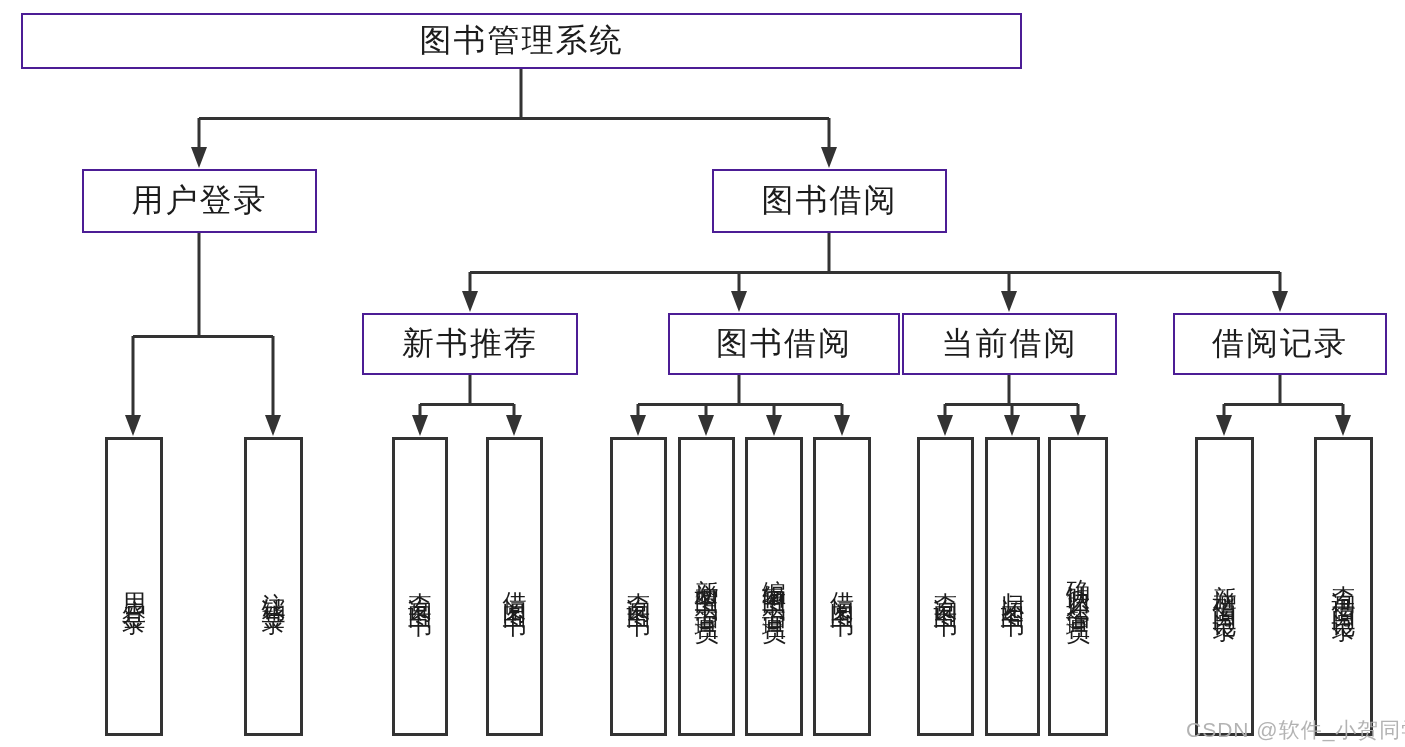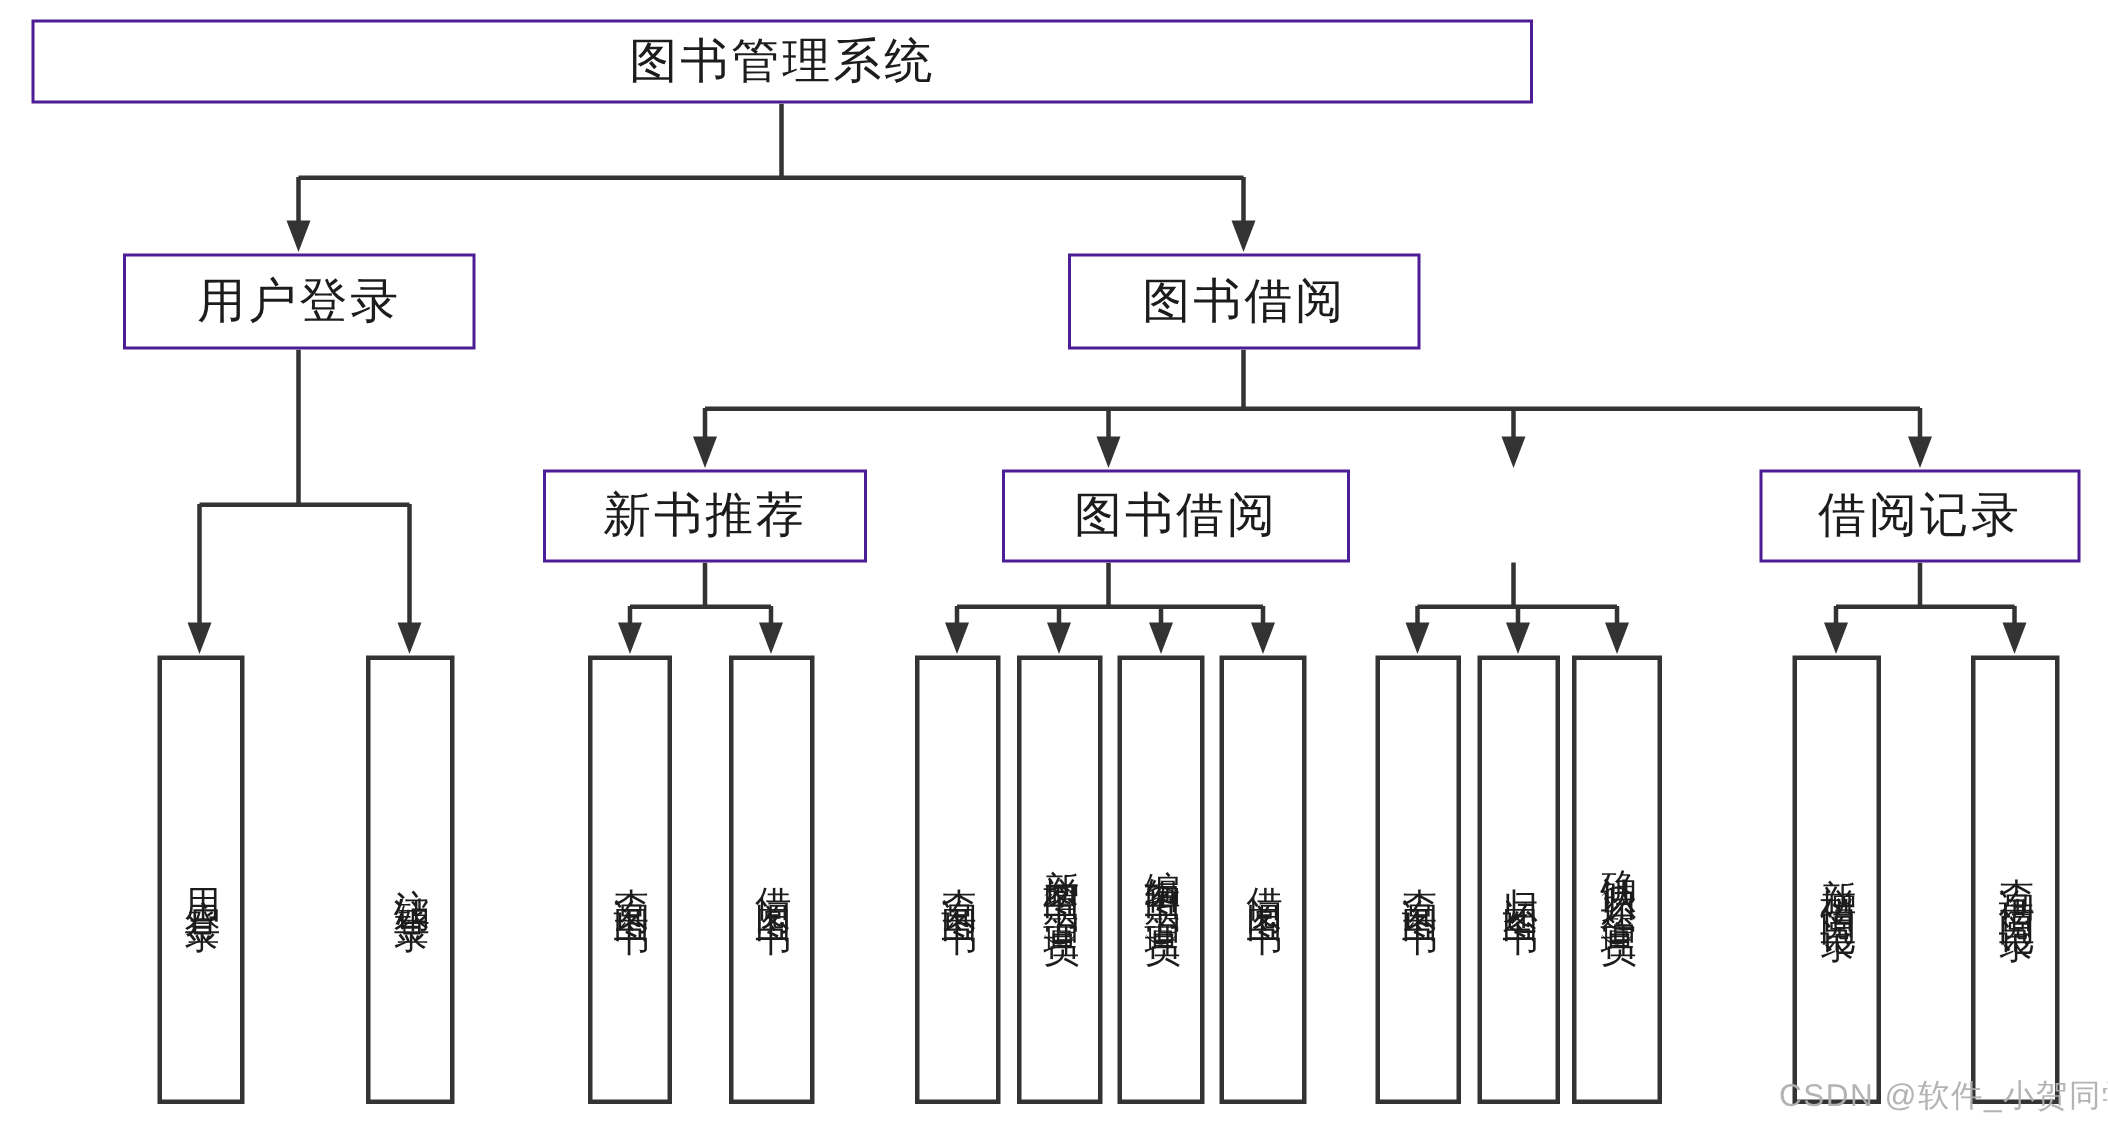--- a/index.html
+++ b/index.html
@@ -124,20 +124,23 @@
   <div class="node l2b">
     <span>图书借阅</span>
   </div>
 
   <div class="node l3a">
     <span>新书推荐</span>
   </div>
   <div class="node l3b">
     <span>图书借阅</span>
   </div>
+  <div class="node l3c">
+    <span>当前借阅</span>
+  </div>
   <div class="node l3d">
     <span>借阅记录</span>
   </div>
 
   <div class="leaf lf1">
     <span>用户登录</span>
   </div>
   <div class="leaf lf2">
     <span>注销登录</span>
   </div>

